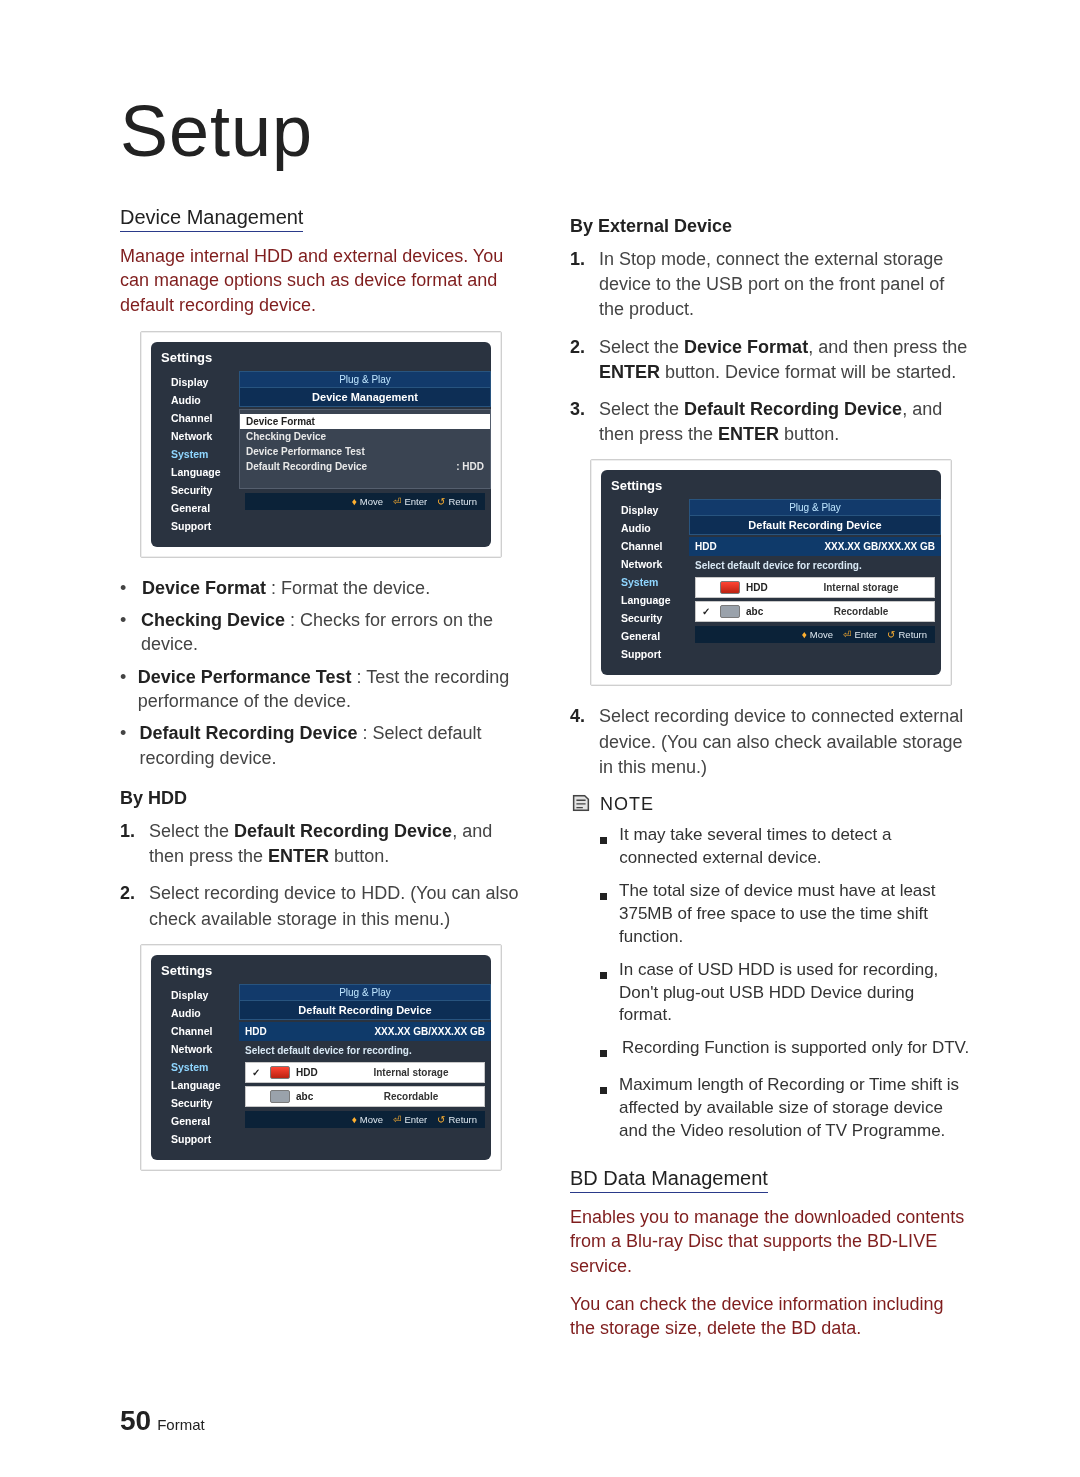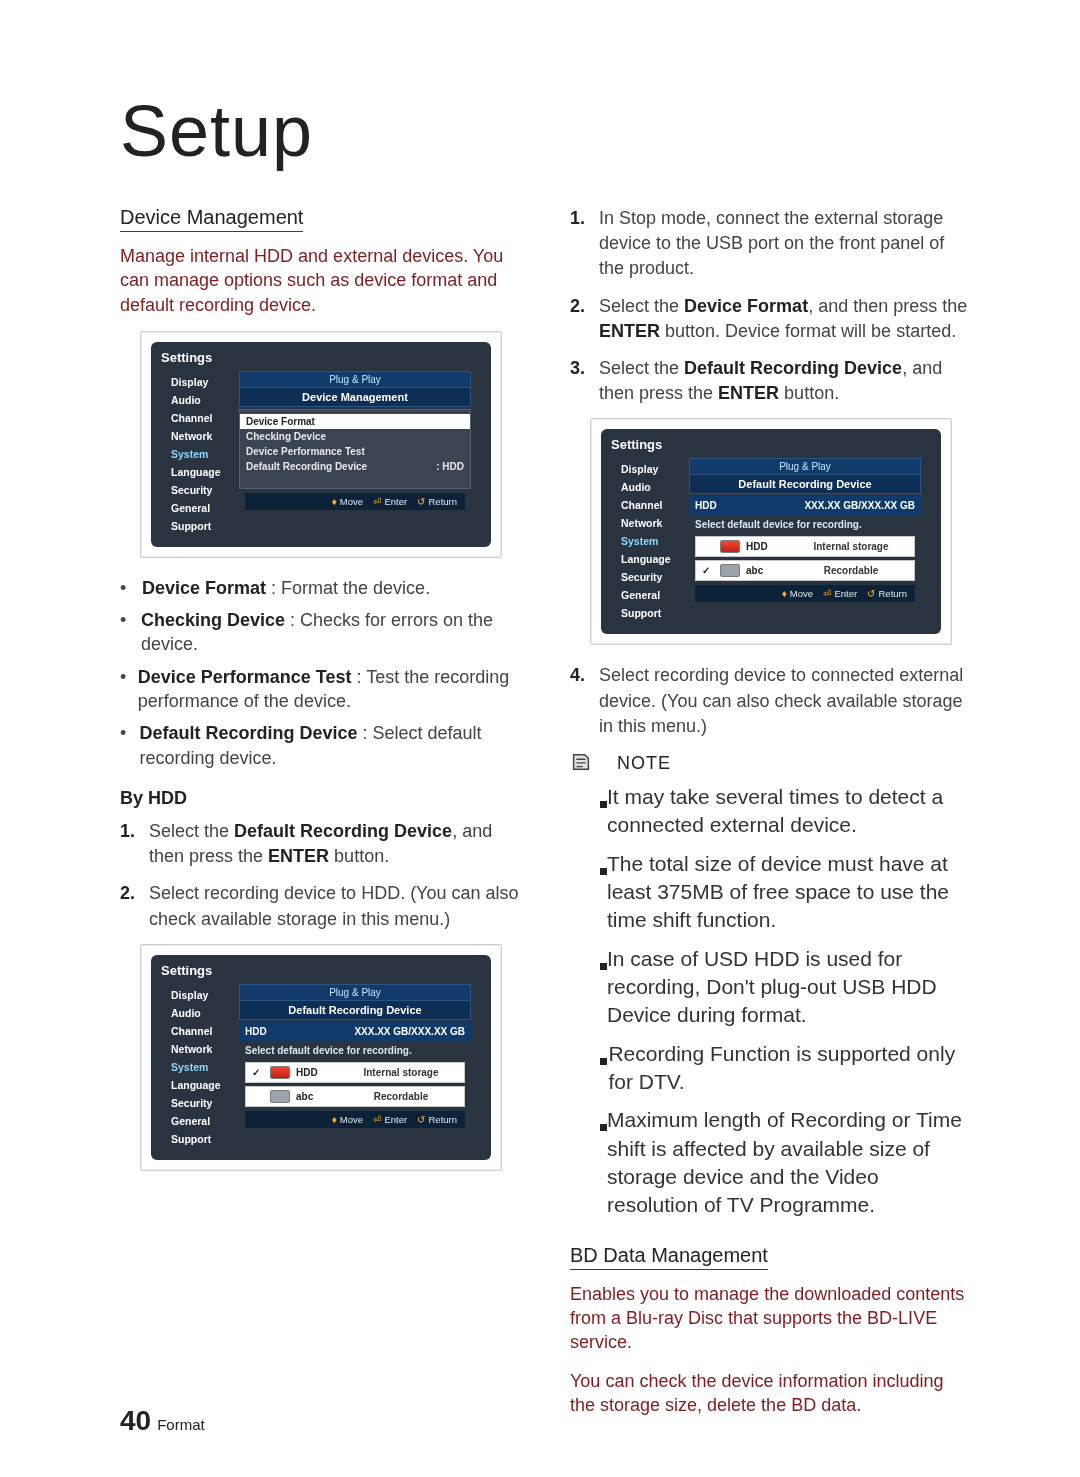--- a/index.html
+++ b/index.html
@@ -73,29 +73,29 @@
     gap: 14px;
     font-size: 18px;
     line-height: 1.4;
     margin-bottom: 12px;
     color: #444;
   }
   .num-list .num { font-weight: 700; color: #222; width: 22px; }
   .note-head {
     display: flex;
     align-items: center;
-    gap: 25px;
+    gap: 8px;
     margin: 10px 0 6px 0;
   }
   .note-icon svg { width: 22px; height: 22px; }
   .note-text { font-size: 18px; font-weight: 400; letter-spacing: 1px; }
   .note-list .nirow {
     display: flex;
-    gap: 0;
-    font-size: 21px;
+    gap: 12px;
+    font-size: 17px;
     line-height: 1.35;
     color: #333;
     margin-bottom: 10px;
   }
   .note-list .sq { width: 10px; padding-top:4px; }
   .note-list .sq span {
     display:inline-block; width:7px; height:7px; background:#222;
   }
   
   .shot {
@@ -128,21 +128,21 @@
   }
   .sidebar div {
     color: #fff;
     font-size: 10.5px;
     font-weight: 700;
     padding: 3px 12px;
   }
   .sidebar .active { color: #8fd6ff; }
   .mainpane {
     flex: 1;
-    padding-right: 20px;
+    padding-right: 0;
   }
   .crumb {
     background: #123a6b;
     color: #bfe6ff;
     font-size: 10px;
     text-align: center;
     border: 1px solid #28547f;
     border-bottom: none;
     padding: 2px 0;
   }
@@ -381,20 +381,21 @@
                     <span>Return</span>
                   </span>
               </div>
             </div>
           </div>
         </div>
       </div>
     </div>
 
     <div class="col">
+      <div class="sub-head-bold">By External Device</div>
       <div class="num-list">
         <div class="nrow">
           <div class="num">1.</div>
           <div>In Stop mode, connect the external storage device to the USB port on the front panel of the product.</div>
         </div>
         <div class="nrow">
           <div class="num">2.</div>
           <div><span>Select the </span><span class="bold">Device Format</span><span>, and then press the </span><span class="bold">ENTER</span><span> button. Device format will be started.</span></div>
         </div>
         <div class="nrow">
@@ -499,15 +500,15 @@
       </div>
 
       <div style="height:14px"></div>
       <div class="section-head">BD Data Management</div>
       <div class="body-text">Enables you to manage the downloaded contents from a Blu-ray Disc that supports the BD-LIVE service.</div>
       <div class="body-text">You can check the device information including the storage size, delete the BD data.</div>
     </div>
   </div>
 
   <div class="page-num">
-    <span class="big">40</span><span>Format</span>
+    <span class="big">50</span><span>Format</span>
   </div>
 </div>
 
 </body></html>

